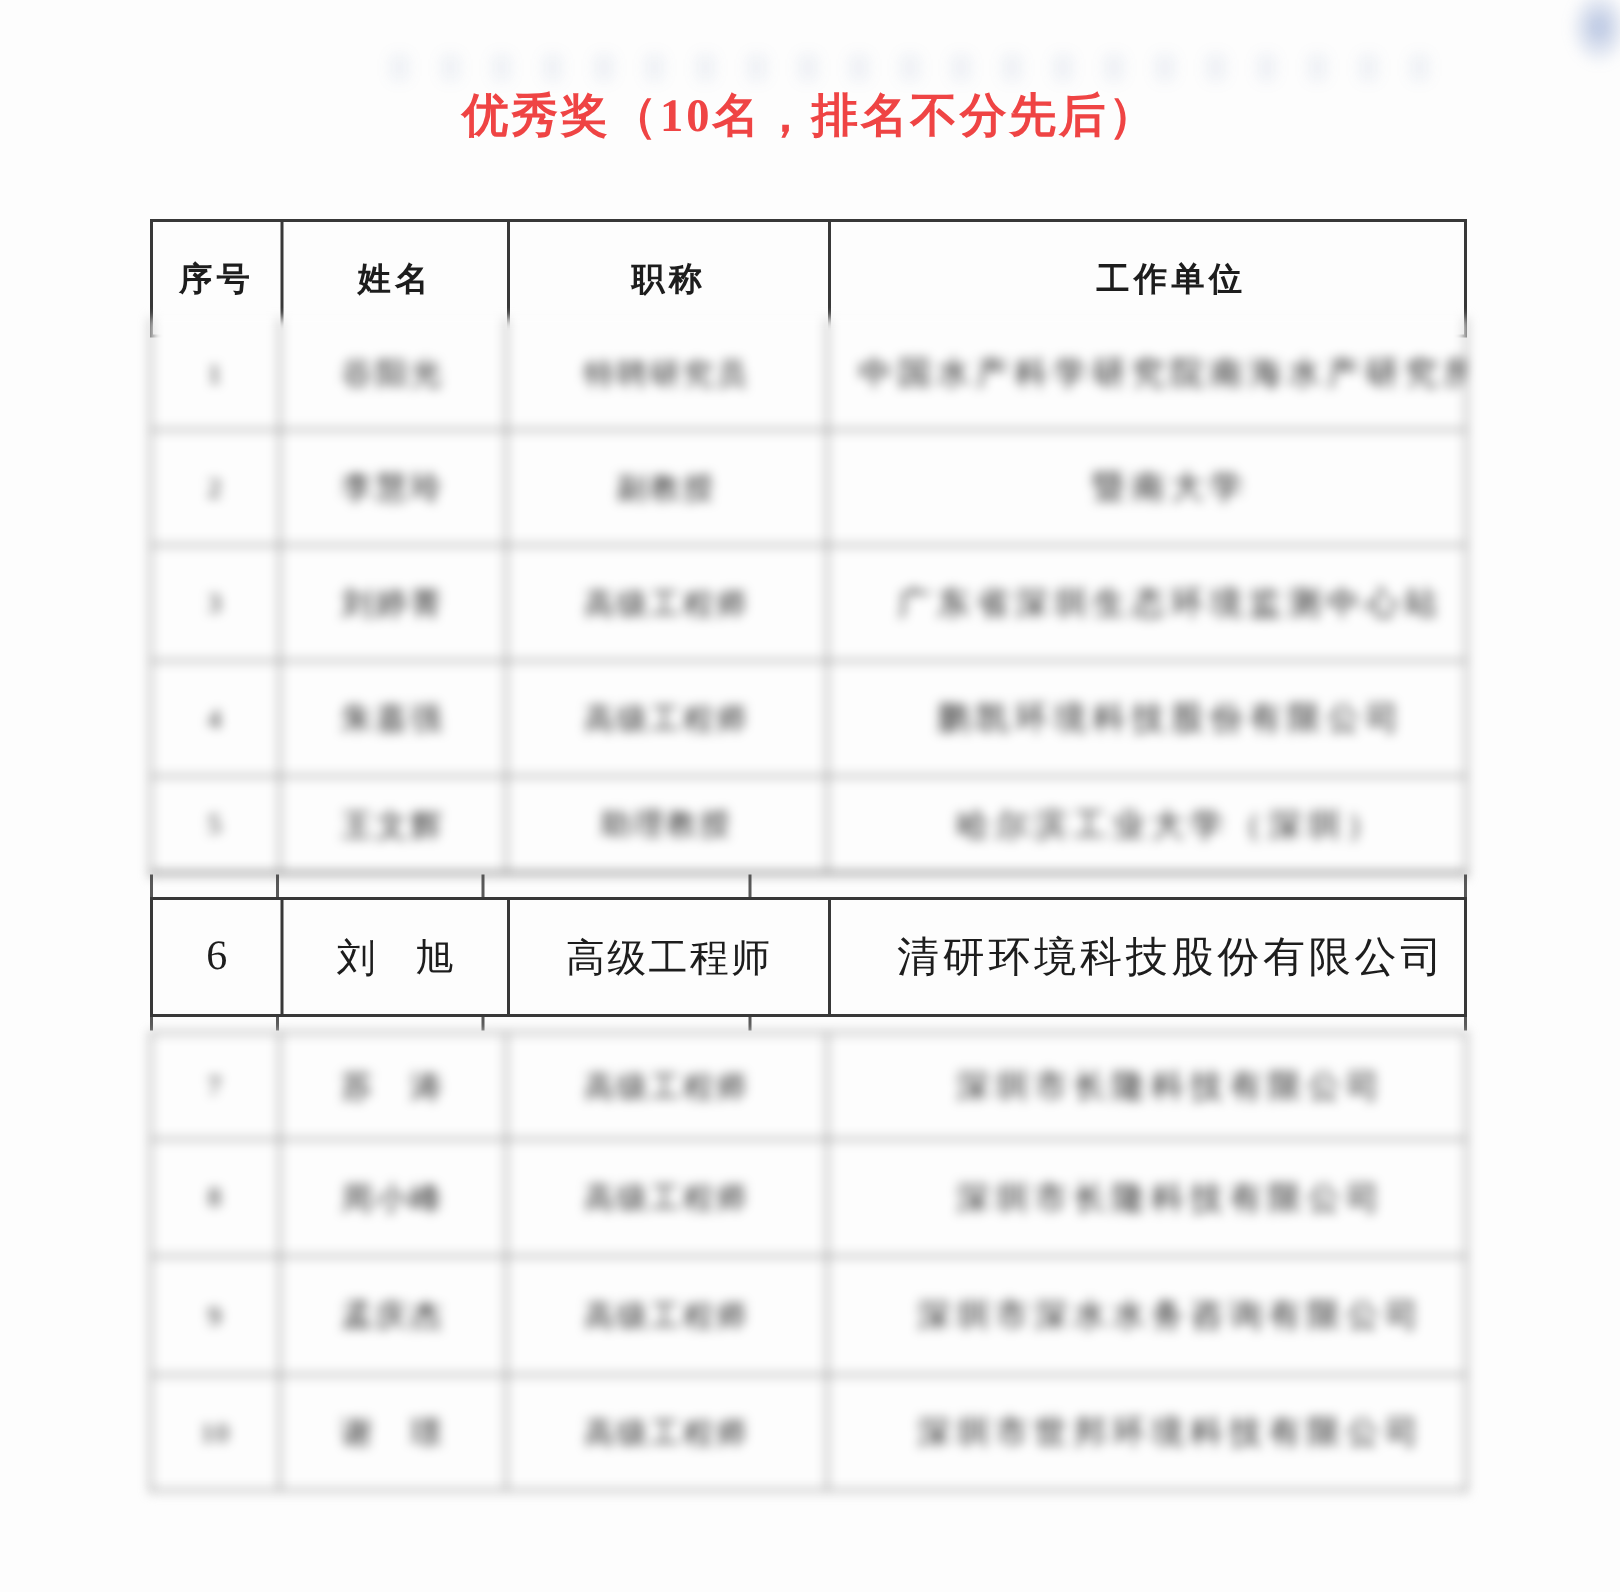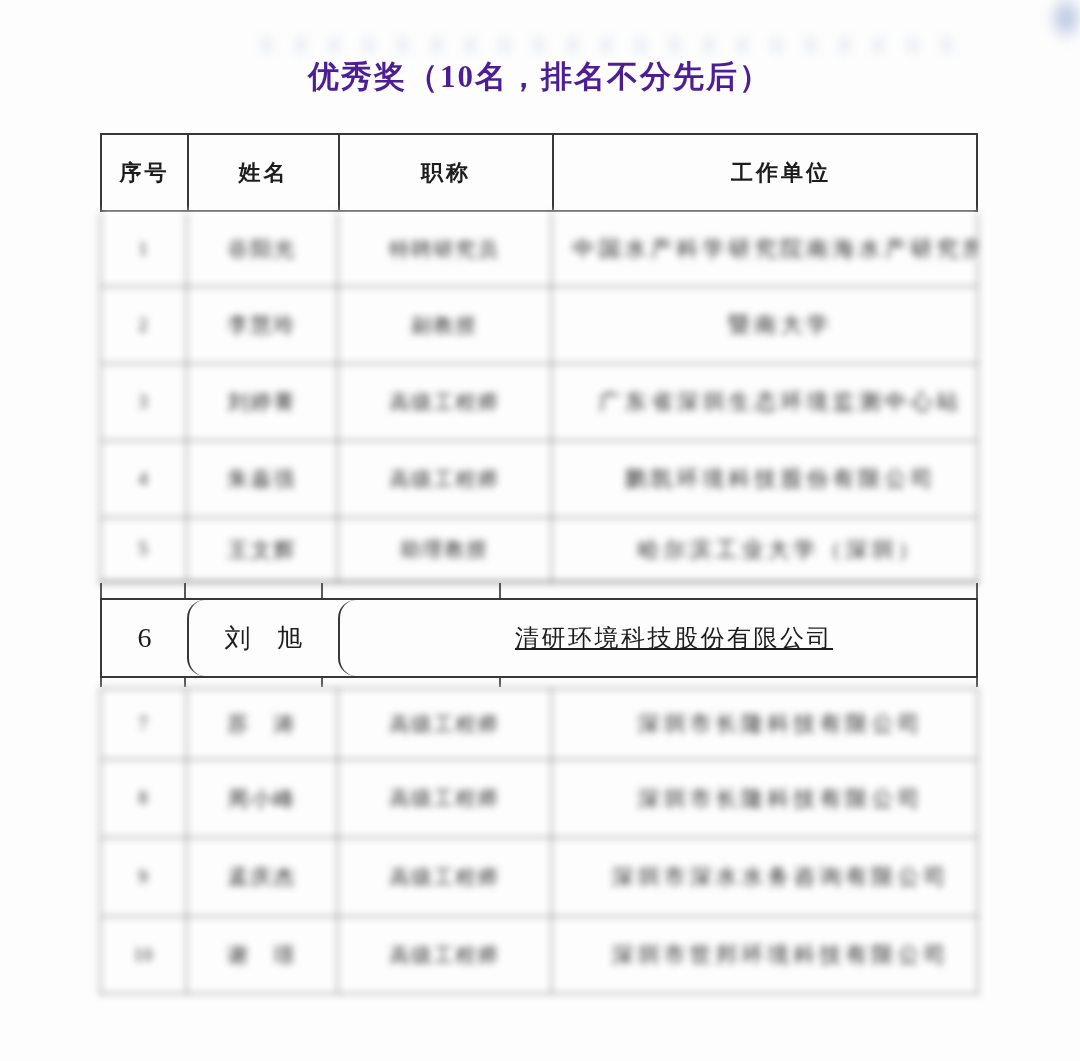--- a/index.html
+++ b/index.html
@@ -25,36 +25,36 @@
   .artifact-corner{
     position:absolute;right:-6px;top:-8px;width:40px;height:52px;
     background:radial-gradient(closest-side,rgba(95,125,190,.45),rgba(95,125,190,0));
     filter:blur(4px);
   }
   
   .doc-title{
     position:absolute;top:56px;left:0;width:100%;
     text-align:center;
     font-size:31px;font-weight:bold;letter-spacing:2px;
-    color:#4c1d95;
+    color:#ef4444;
   }
   
   .seg{position:absolute;left:100px;width:878px;}
   .row{display:flex;width:100%;}
   .cell{
     display:flex;align-items:center;justify-content:center;
     height:100%;overflow:hidden;white-space:nowrap;
   }
   .c-no{width:85px;}
   .c-name{width:151px;}
   .c-title{width:214px;}
   .c-unit{flex:1;padding-left:32px;}
   
   .thead{
-    top:133px;height:79px;
+    top:146px;height:79px;
     border:2px solid var(--line-dark);
     background:#fdfdfd;
     text-align:right;
   }
   .thead .row{height:100%;}
   .thead .cell{font-size:22px;font-weight:bold;letter-spacing:3px;}
   .thead .cell + .cell{border-left:2px solid var(--line-dark);}
   
   .strip{
     filter:blur(3.5px);
@@ -79,25 +79,25 @@
   .strip-bottom .row:nth-child(2){height:78px;}
   .strip-bottom .row:nth-child(3){height:79px;}
   .strip-bottom .row:nth-child(4){height:77px;}
   
   .winner{
     top:598px;height:80px;
     border:2px solid var(--line-dark);
     background:#fdfdfd;
   }
   .winner .row{height:100%;}
-  .winner .cell + .cell{border-left:2px solid var(--line-dark);border-radius:18px;}
+  .winner .cell + .cell{border-left:2px solid var(--line-dark);}
   .winner .c-no{font-size:28px;}
   .winner .c-name{font-size:26px;}
   .winner .c-title{font-size:26px;letter-spacing:1.5px;}
-  .winner .c-unit{font-size:24px;letter-spacing:2.5px;text-decoration:underline;}
+  .winner .c-unit{font-size:28px;letter-spacing:2.5px;}
   
   .stub{position:absolute;width:2px;background:#3c3c3c;opacity:.85;}
   .stub-top{top:583px;height:15px;}
   .stub-bottom{top:678px;height:9px;}
 </style>
 </head>
 <body>
 
 <div class="artifact-top-text"></div>
 <div class="artifact-corner"></div>
@@ -154,20 +154,21 @@
 <div class="stub stub-bottom" style="left:100px"></div>
 <div class="stub stub-bottom" style="left:184px"></div>
 <div class="stub stub-bottom" style="left:321px"></div>
 <div class="stub stub-bottom" style="left:499px"></div>
 <div class="stub stub-bottom" style="left:976px"></div>
 
 <div class="seg winner">
   <div class="row">
     <div class="cell c-no">6</div>
     <div class="cell c-name">刘　旭</div>
+    <div class="cell c-title">高级工程师</div>
     <div class="cell c-unit">清研环境科技股份有限公司</div>
   </div>
 </div>
 
 <div class="seg strip strip-bottom">
   <div class="row">
     <div class="cell c-no">7</div>
     <div class="cell c-name">苏　涛</div>
     <div class="cell c-title">高级工程师</div>
     <div class="cell c-unit">深圳市长隆科技有限公司</div>

